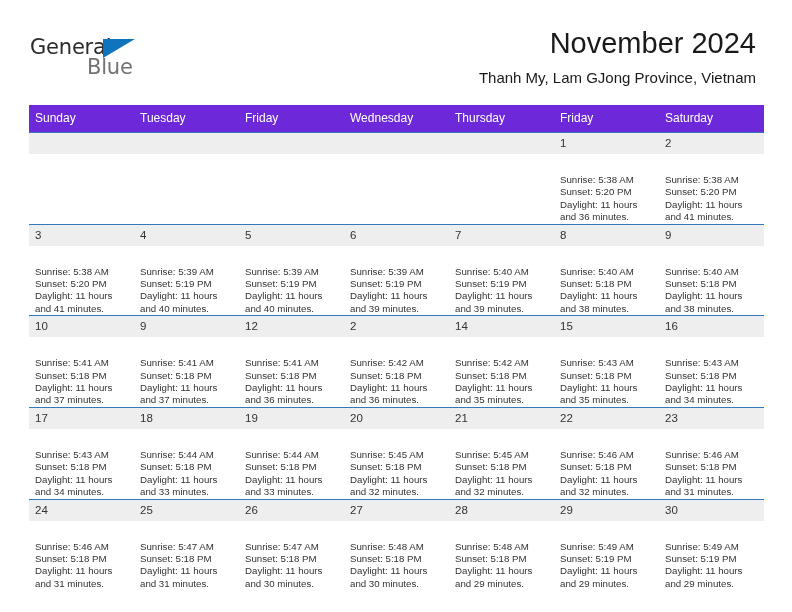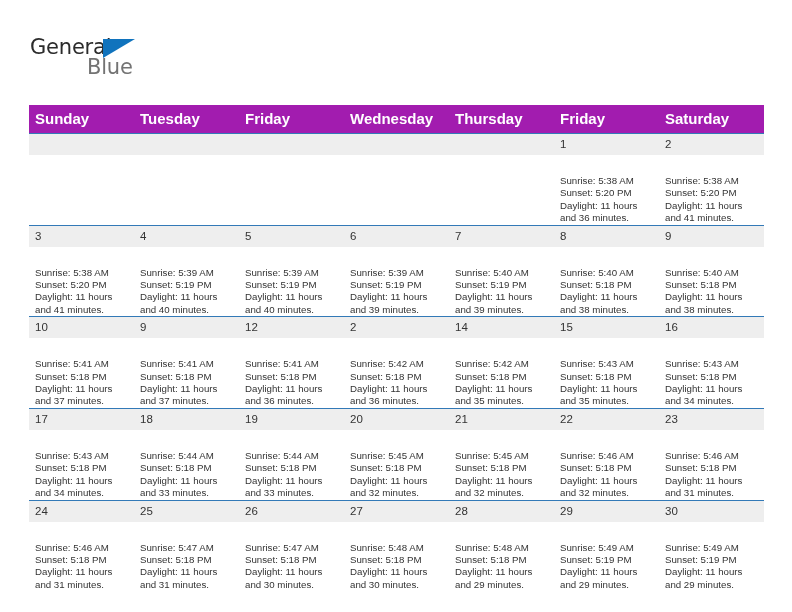--- a/index.html
+++ b/index.html
@@ -94,24 +94,24 @@
   
   .calendar {
     position: absolute;
     left: 29px;
     top: 105px;
     width: 735px;
     border-collapse: collapse;
     table-layout: fixed;
   }
   .calendar th {
-    background: #a21caf;
+    background: #6d28d9;
     color: #ffffff;
-    font-size: 15px;
-    font-weight: bold;
+    font-size: 12px;
+    font-weight: normal;
     text-align: left;
     padding: 5px 0 6px 6px;
     height: 16px;
     border: none;
   }
   .calendar td {
     vertical-align: top;
     padding: 0;
     border: none;
     border-top: 1.5px solid #3279b7;
@@ -148,20 +148,24 @@
 <div class="page">
 
   <div class="header">
 
     <div class="logo">
       <span class="logo-general">General</span>
       <span class="logo-tri"></span>
       <span class="logo-blue">Blue</span>
     </div>
 
+    <div class="title-block">
+      <div class="cal-title">November 2024</div>
+      <div class="cal-subtitle">Thanh My, Lam GJong Province, Vietnam</div>
+    </div>
 
   </div>
 
   <table class="calendar">
     <thead>
       <tr>
         <th>Sunday</th>
         <th>Tuesday</th>
         <th>Friday</th>
         <th>Wednesday</th>

